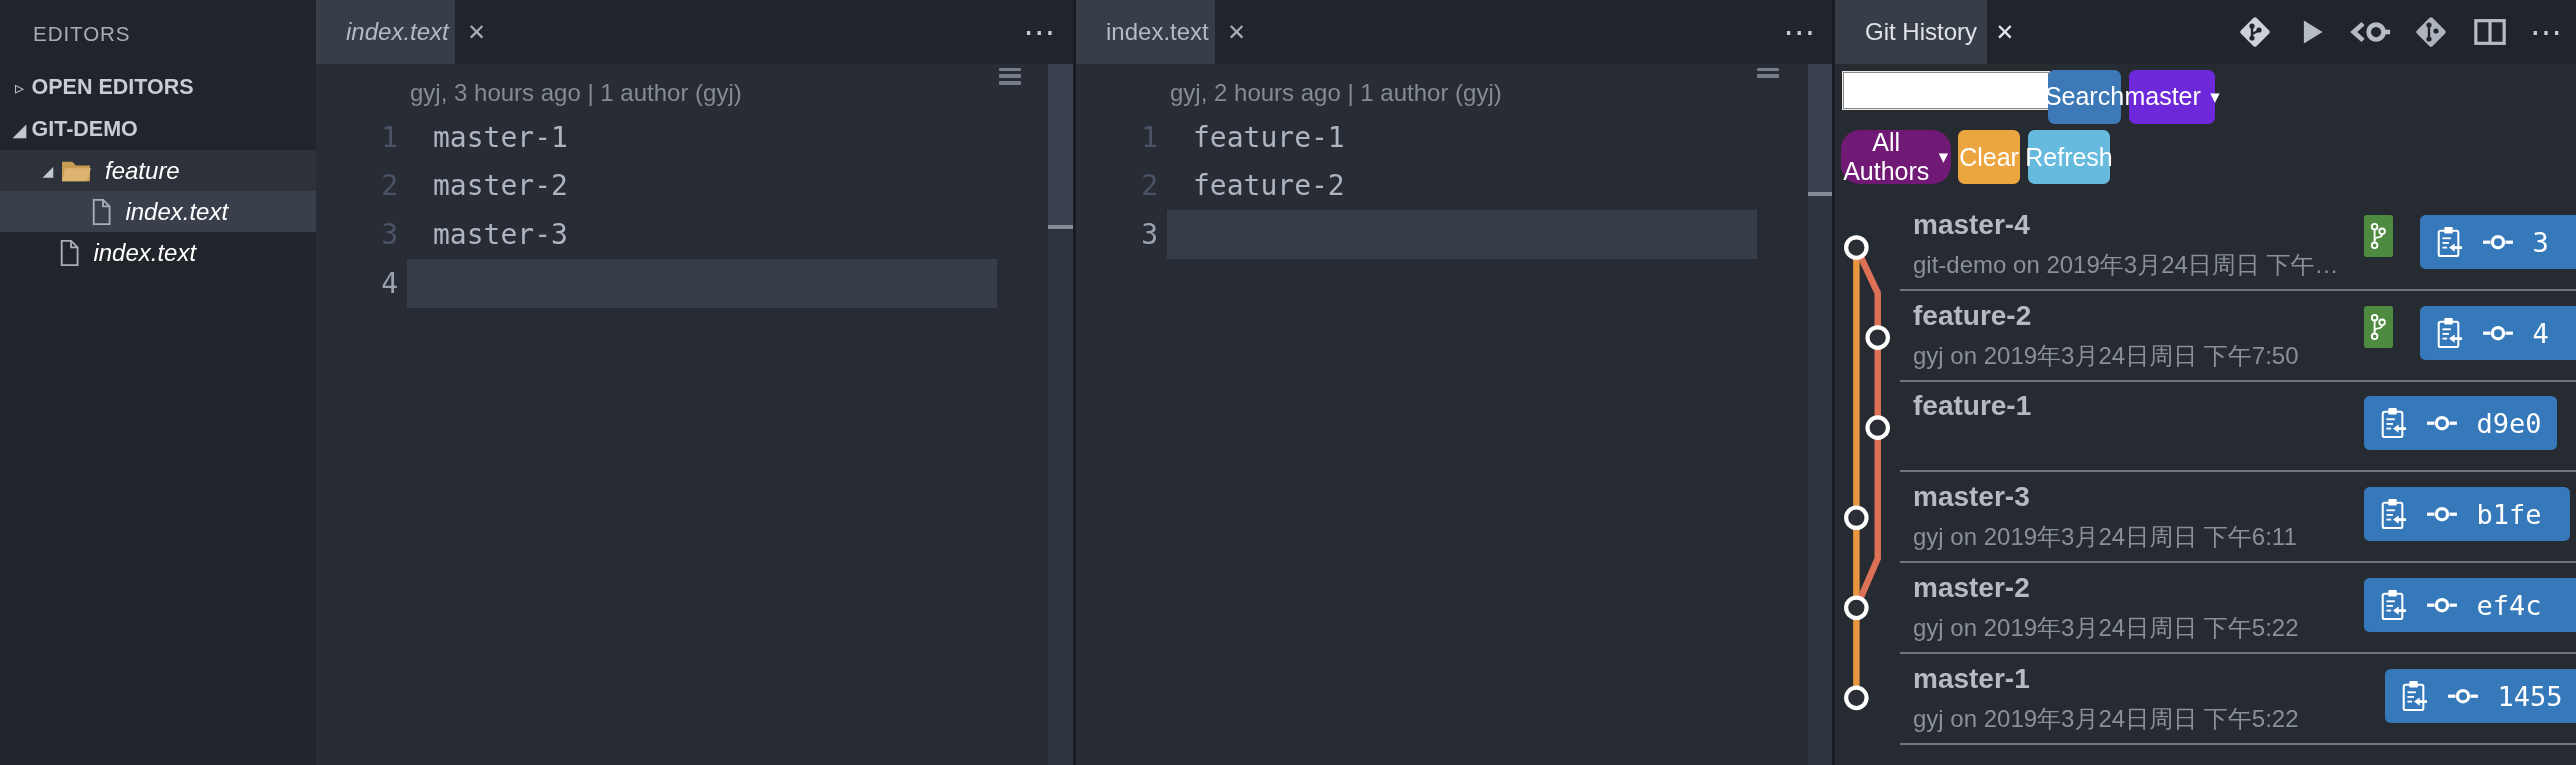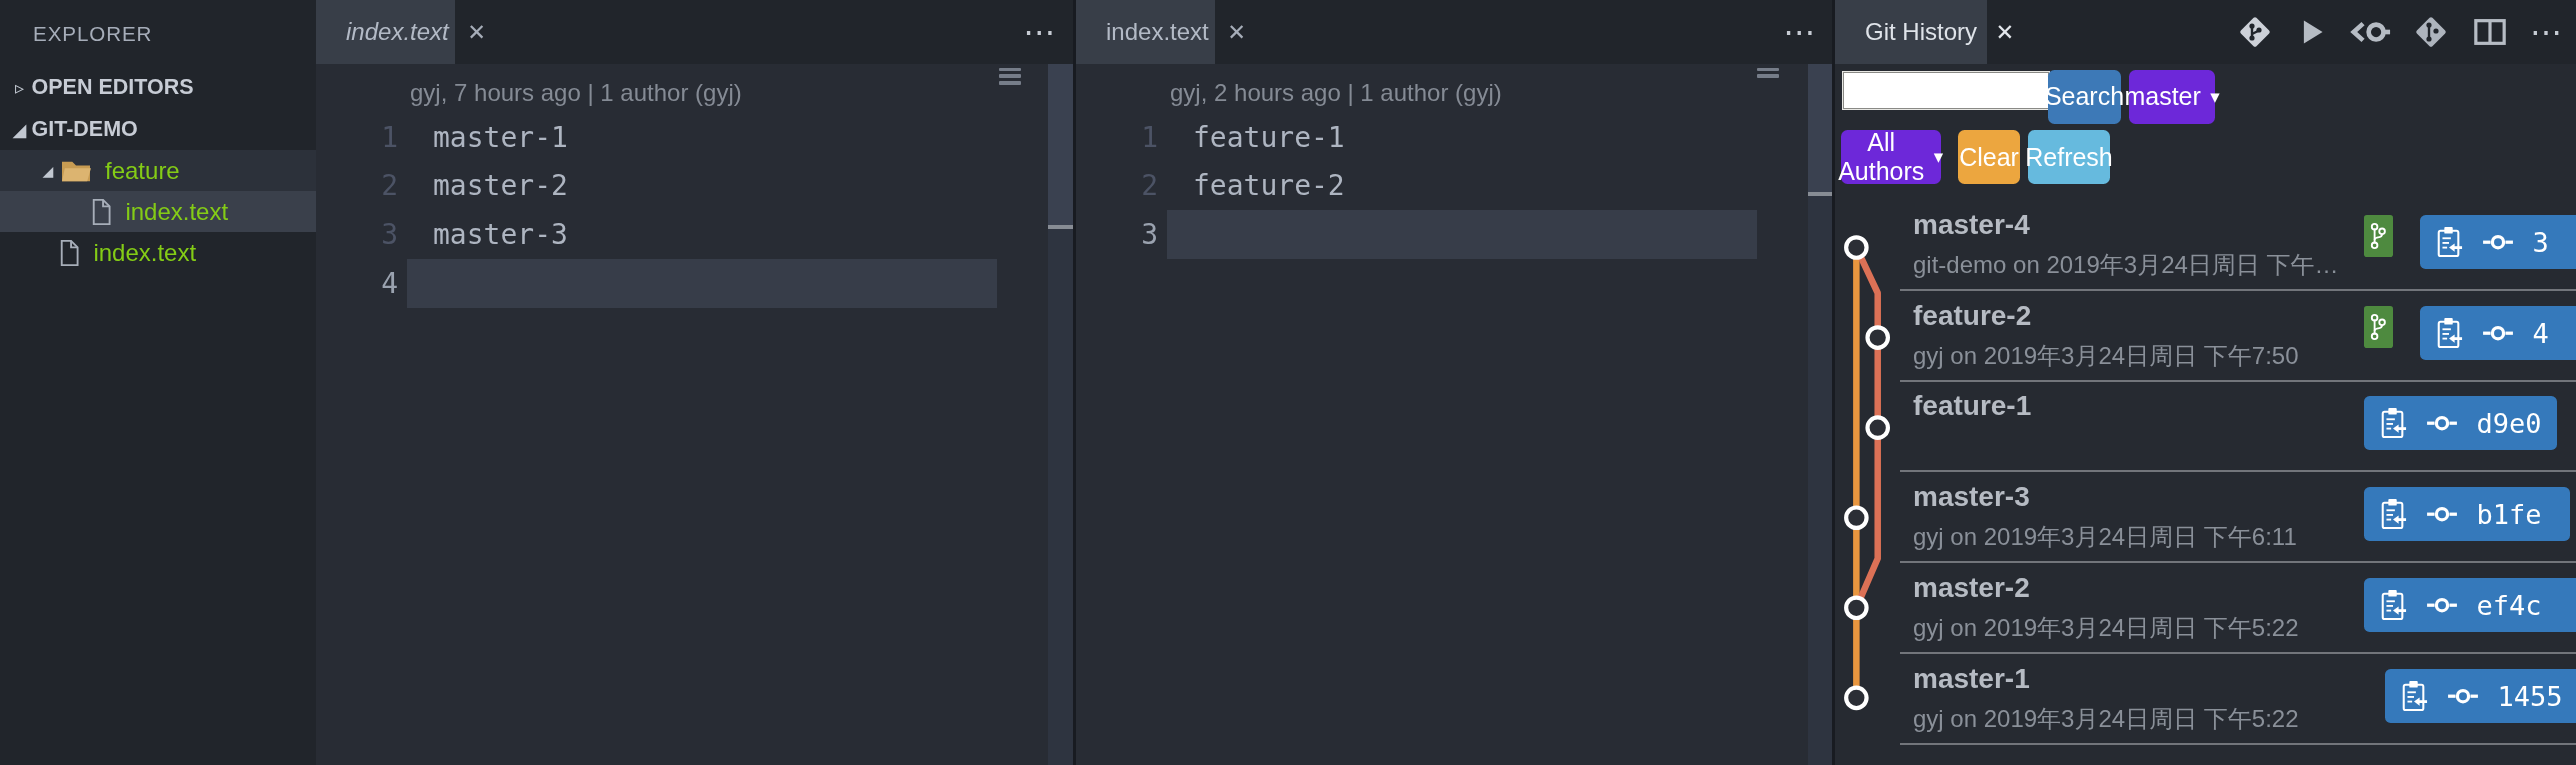--- a/index.html
+++ b/index.html
@@ -4,21 +4,21 @@
 <style>
   html,body{margin:0;padding:0;background:#14161a;}
   .app{position:relative;width:2576px;height:765px;background:#21252b;overflow:hidden;
        font-family:"Liberation Sans",sans-serif;color:#c5cad3;}
   
   .sidebar{position:absolute;left:0;top:0;width:316px;height:765px;background:#21252b;}
   .sb-title{position:absolute;left:33px;top:22.4px;font-size:20.6px;color:#a6adb9;letter-spacing:0.9px;}
   .sb-row{position:absolute;left:0;width:316px;height:41px;display:flex;align-items:center;box-sizing:border-box;}
   .sb-row .tw{font-size:18px;color:#c2c8d1;width:24px;flex:0 0 24px;text-align:center;}
   .sb-sec{font-weight:bold;font-size:21.5px;color:#c7ccd5;}
-  .sb-item{font-size:24px;color:#84cc16;}
+  .sb-item{font-size:24px;color:#ffffff;font-style:italic;}
   .row-oe{top:67px;padding-left:7.5px;}
   .row-root{top:109px;padding-left:7.5px;}
   .row-feature{top:150px;background:#2c313a;padding-left:36px;}
   .row-file1{top:191px;background:#3a404b;padding-left:90px;}
   .row-file2{top:232px;padding-left:58px;}
   .icon-gap{margin-right:13px;display:flex;align-items:center;}
   
   .group{position:absolute;top:0;height:765px;background:#282c34;}
   .group1{left:316px;width:757px;}
   .group2{left:1076px;width:757px;}
@@ -49,21 +49,21 @@
   .gh-actions{position:absolute;right:11.2px;top:0;height:64px;display:flex;align-items:center;gap:22.4px;}
   .gh-actions svg{display:block;}
   .panel{position:absolute;top:64px;left:0;right:0;bottom:0;background:#262a31;overflow:hidden;}
   .search-input{position:absolute;left:7.5px;top:8.4px;width:189px;height:35px;background:#ffffff;
                 border:1.9px solid #8a8a86;outline:1.9px solid #e8e8e4;font-size:24px;padding:0 7.5px;}
   .btn{position:absolute;height:54px;border:none;border-radius:6.5px;color:#fff;font-size:25px;
        font-family:"Liberation Sans",sans-serif;display:flex;align-items:center;justify-content:center;
        gap:9.4px;box-sizing:border-box;cursor:pointer;}
   .b-search{left:213px;top:5.6px;width:73px;background:#3d79b7;}
   .b-branch{left:294px;top:5.6px;width:86px;background:#6d28d9;}
-  .b-authors{left:5.6px;top:66px;width:100px;background:#6d28d9;}
+  .b-authors{left:5.6px;top:66px;width:110px;background:#701a75;border-radius:19px;}
   .b-clear{left:123px;top:66px;width:62px;background:#eca63f;}
   .b-refresh{left:193px;top:66px;width:82px;background:#66bade;}
   .caret{font-size:18.7px;}
   .commits{position:absolute;left:0;top:136px;right:0;height:589px;}
   .graph{position:absolute;left:0;top:0;}
   .commit{position:absolute;left:0;right:0;height:91px;padding-left:44px;}
   .c-title{position:absolute;left:78px;top:9.4px;font-size:28px;font-weight:bold;color:#b6bbc3;}
   .c-meta{position:absolute;left:78px;top:49px;font-size:24px;color:#8a9099;white-space:nowrap;}
   .badge{position:absolute;left:529px;top:15px;width:29px;height:42px;background:#4e8a3f;
          border-radius:2.8px;display:flex;align-items:center;justify-content:center;}
@@ -71,21 +71,21 @@
             color:#fff;display:flex;align-items:center;gap:18.7px;padding:0 15px;cursor:pointer;
             font-family:"DejaVu Sans Mono",monospace;font-size:27px;box-sizing:border-box;}
   .sep{position:absolute;left:65px;right:0;bottom:0;height:1.9px;background:#72757b;}
 </style>
 </head>
 <body>
 
 <div class="app">
 
   <div class="sidebar">
-    <div class="sb-title">EXPLORER</div>
+    <div class="sb-title">EDITORS</div>
 
     <div class="sb-row row-oe">
       <span class="tw">▹</span>
       <span class="sb-sec">OPEN EDITORS</span>
     </div>
 
     <div class="sb-row row-root">
       <span class="tw">◢</span>
       <span class="sb-sec">GIT-DEMO</span>
     </div>
@@ -128,21 +128,21 @@
         <svg width="18.7" height="24" viewBox="0 0 24 30">
             <path d="M4,2 h10 l7,7 v19 h-17 z" fill="none" stroke="#9ba2ad" stroke-width="2.4"></path>
             <path d="M14,2 v7 h7" fill="none" stroke="#9ba2ad" stroke-width="2.4"></path>
           </svg>
         <span class="tab-label ital">index.text</span>
         <span class="tab-close">✕</span>
       </div>
       <div class="tab-dots">⋯</div>
     </div>
     <div class="editor">
-      <div class="codelens">gyj, 7 hours ago | 1 author (gyj)</div>
+      <div class="codelens">gyj, 3 hours ago | 1 author (gyj)</div>
       <div class="line-hl" style="top:195px"></div>
       <div class="ln" style="top:49px">1</div>
       <div class="ln" style="top:97px">2</div>
       <div class="ln" style="top:146px">3</div>
       <div class="ln cur" style="top:195px">4</div>
       <div class="code" style="top:49px">master-1</div>
       <div class="code" style="top:97px">master-2</div>
       <div class="code" style="top:146px">master-3</div>
       <div class="code" style="top:195px"></div>
       <div class="minimark" style="left:683px;top:3.7px;width:22.4px"></div>

